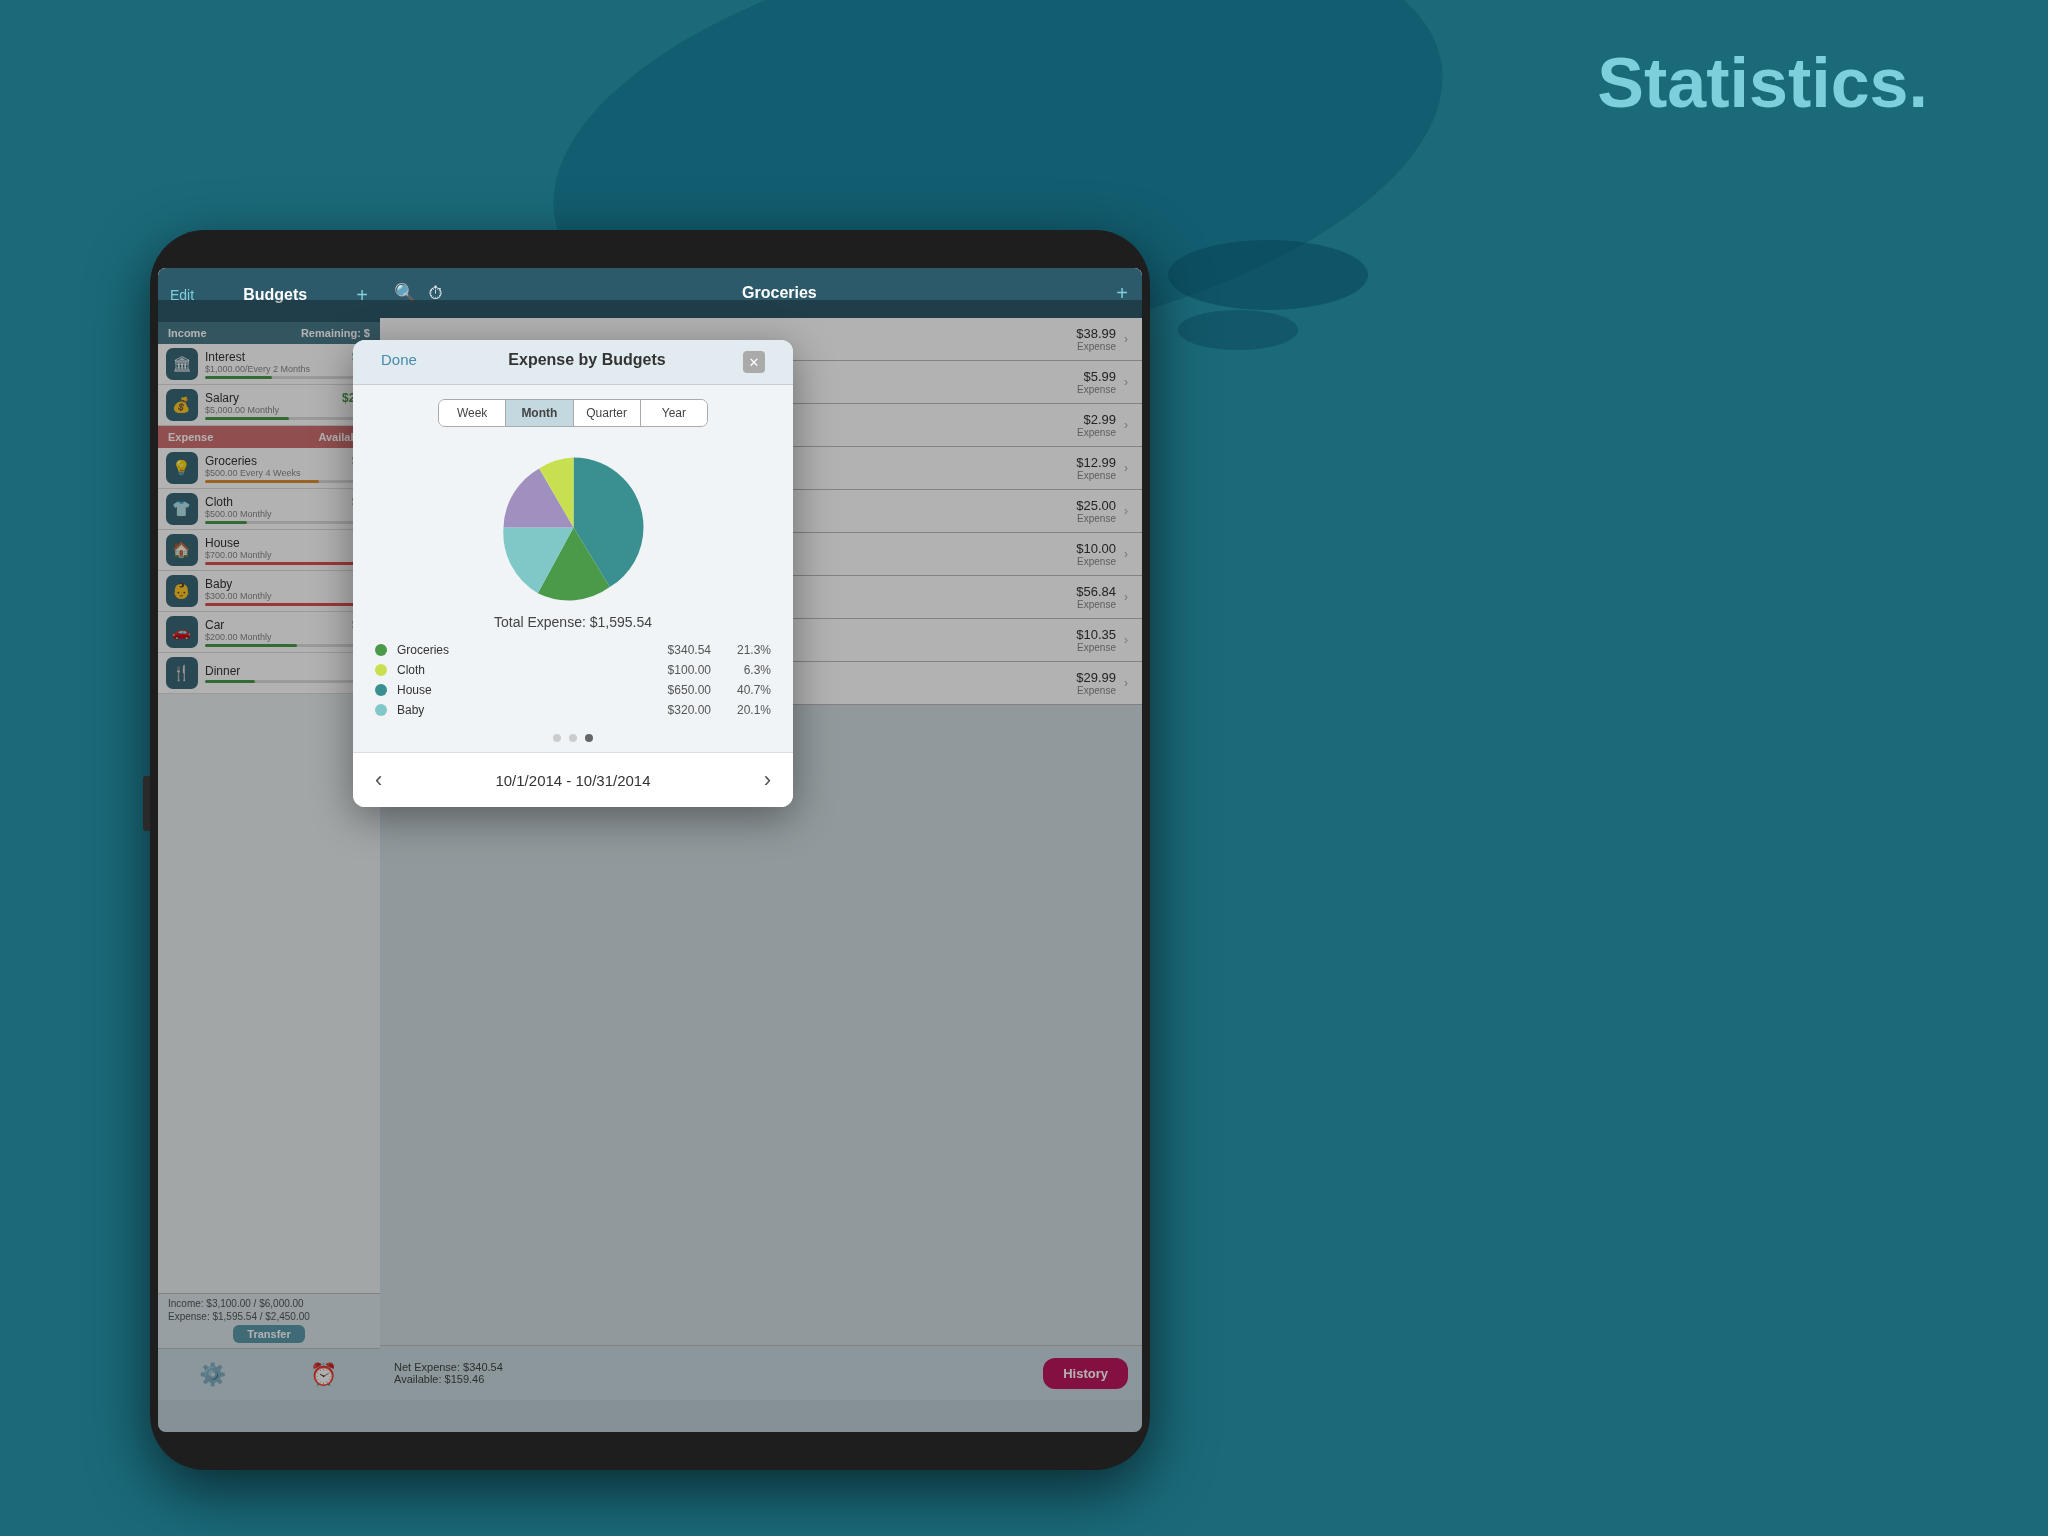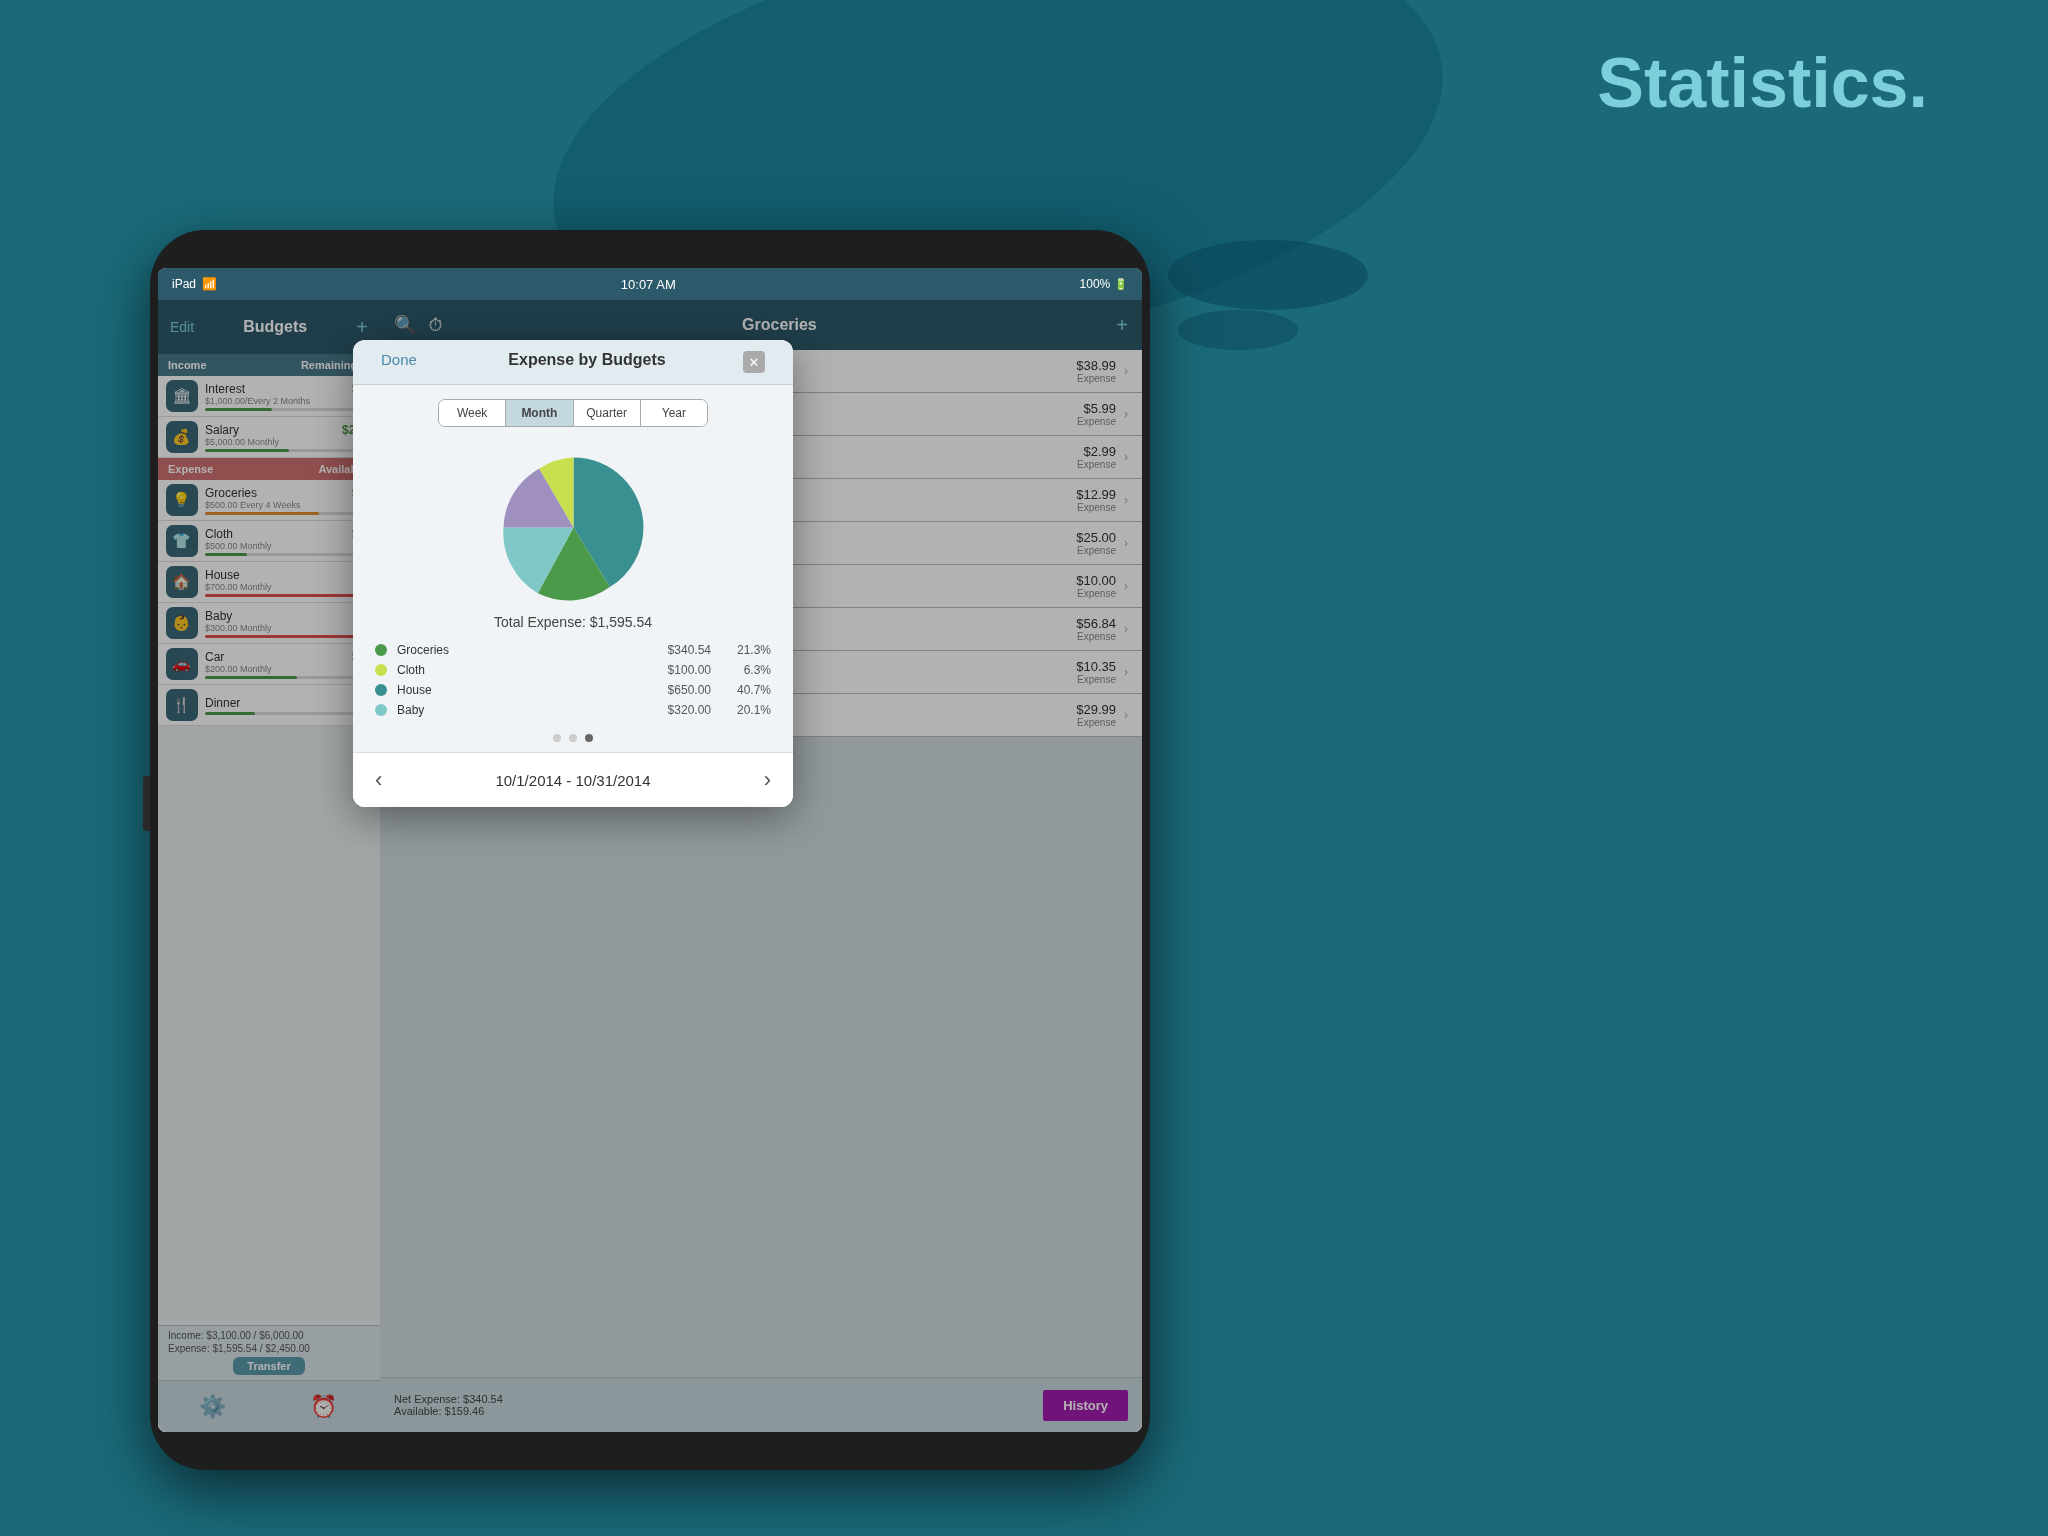--- a/index.html
+++ b/index.html
@@ -26,31 +26,20 @@
 </div>
 
 <div style="position:absolute;left:150px;top:230px;width:1000px;height:1240px;background:#1e1e1e;border-radius:55px;box-shadow:0 20px 60px rgba(0,0,0,0.6);">
 
   <div style="position:absolute;left:-7px;top:44%;width:7px;height:55px;background:#2a2a2a;border-radius:3px 0 0 3px;"></div>
 
   <div style="position:absolute;right:-8px;top:50%;transform:translateY(-50%);width:0;height:0;"></div>
 
   <div style="position:absolute;top:38px;left:8px;right:8px;bottom:38px;background:#c0d0d8;border-radius:8px;overflow:hidden;">
 
-    <div style="height:32px;background:#2d5a6a;display:flex;align-items:center;justify-content:space-between;padding:0 14px;font-size:12px;color:white;">
-      <div style="display:flex;align-items:center;gap:6px;">
-        <span>iPad</span>
-        <span>📶</span>
-      </div>
-      <div style="font-size:13px;font-weight:500;">10:07 AM</div>
-      <div style="display:flex;align-items:center;gap:4px;">
-        <span>100%</span>
-        <span style="font-size:11px;">🔋</span>
-      </div>
-    </div>
 
     <div style="display:flex;height:calc(100% - 32px);">
 
       <div style="width:222px;background:#e8eef0;display:flex;flex-direction:column;flex-shrink:0;">
 
         <div style="height:54px;background:#2d5a6a;display:flex;align-items:center;justify-content:space-between;padding:0 12px;color:white;">
           <span style="font-size:14px;color:#7ecfdc;">Edit</span>
           <span style="font-size:16px;font-weight:600;">Budgets</span>
           <span style="font-size:20px;color:#7ecfdc;">+</span>
         </div>
@@ -276,21 +265,21 @@
             </div>
             <span style="color:#aaa;margin-left:8px;font-size:12px;">›</span>
           </div>
         </div>
 
         <div style="height:55px;background:#c8d8de;display:flex;align-items:center;justify-content:space-between;padding:0 14px;border-top:1px solid #bbb;">
           <div>
             <div style="font-size:11px;color:#444;">Net Expense: $340.54</div>
             <div style="font-size:11px;color:#444;">Available: $159.46</div>
           </div>
-          <button style="background:#a21caf;color:white;border:none;border-radius:2px;padding:8px 20px;font-size:13px;font-weight:600;">History</button>
+          <button style="background:#be185d;color:white;border:none;border-radius:12px;padding:8px 20px;font-size:13px;font-weight:600;">History</button>
         </div>
       </div>
 
     </div>
 
     <div style="position:absolute;top:32px;left:0;right:0;bottom:0;background:rgba(0,0,0,0.3);z-index:50;">
 
       <div style="position:absolute;top:40px;left:195px;width:440px;background:#f0f4f6;border-radius:12px;overflow:hidden;box-shadow:0 10px 40px rgba(0,0,0,0.4);">
 
         <div style="background:#e2ecf0;display:flex;align-items:flex-start;justify-content:space-between;padding:11px 28px;border-bottom:1px solid #ccc;">

